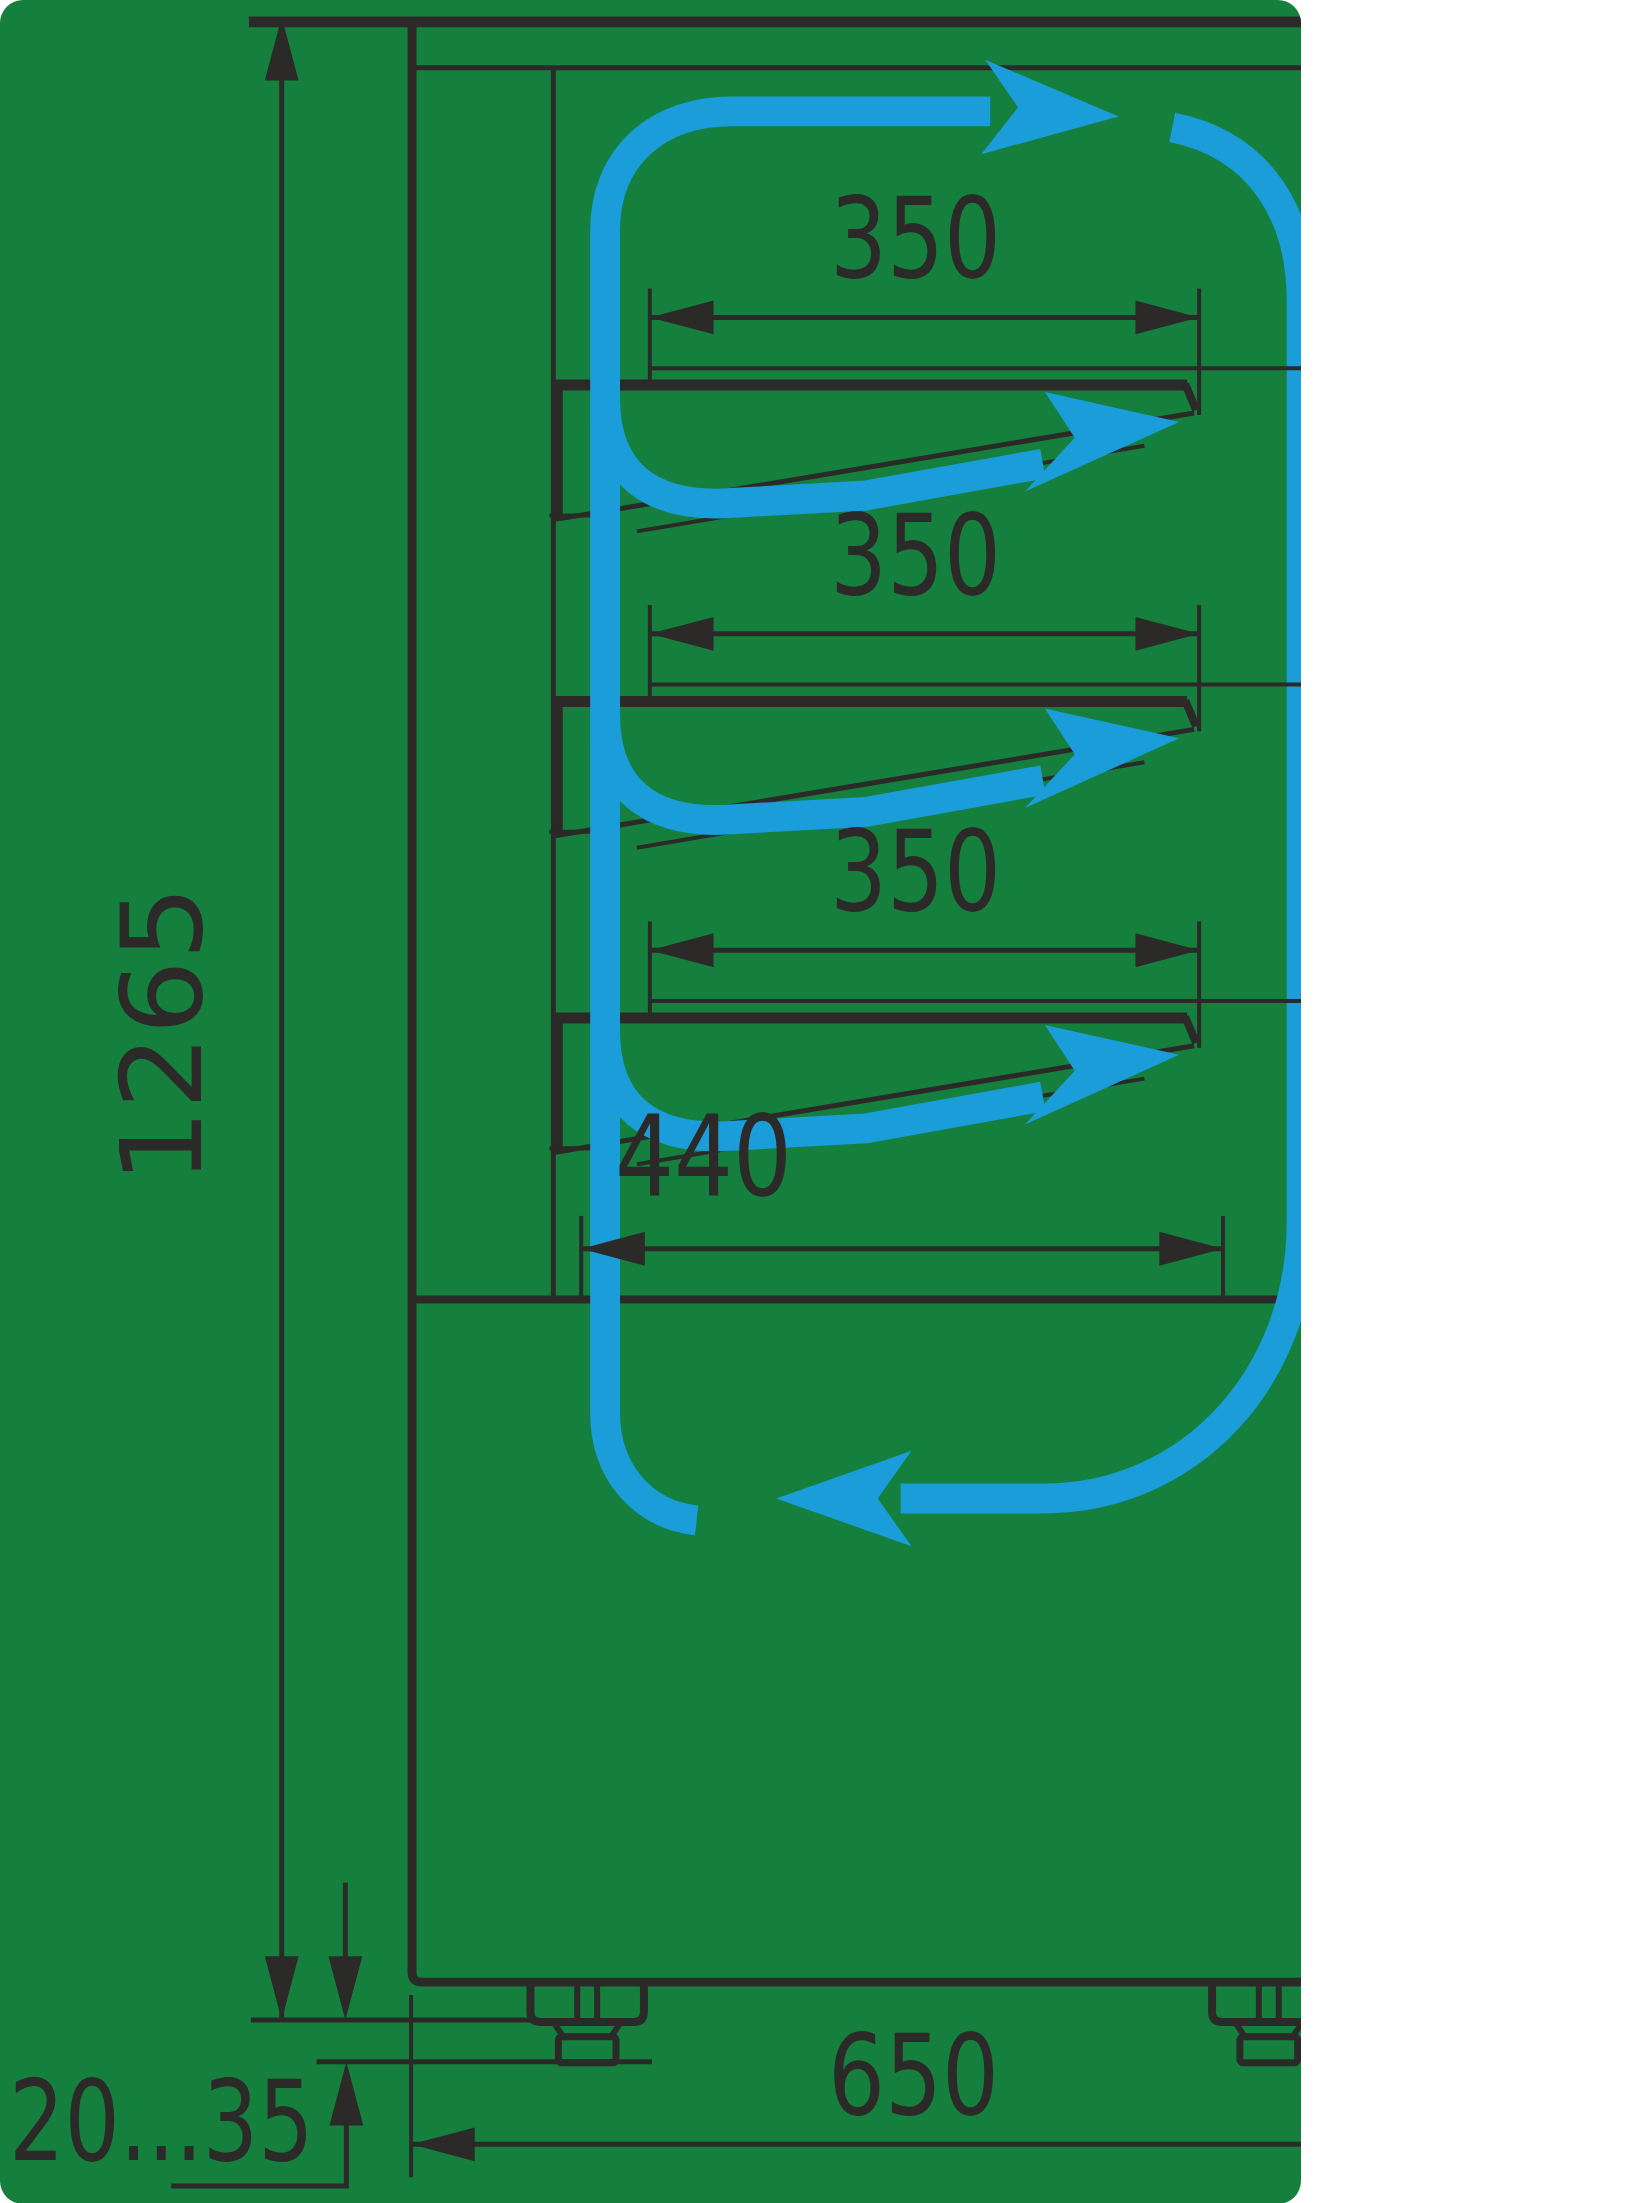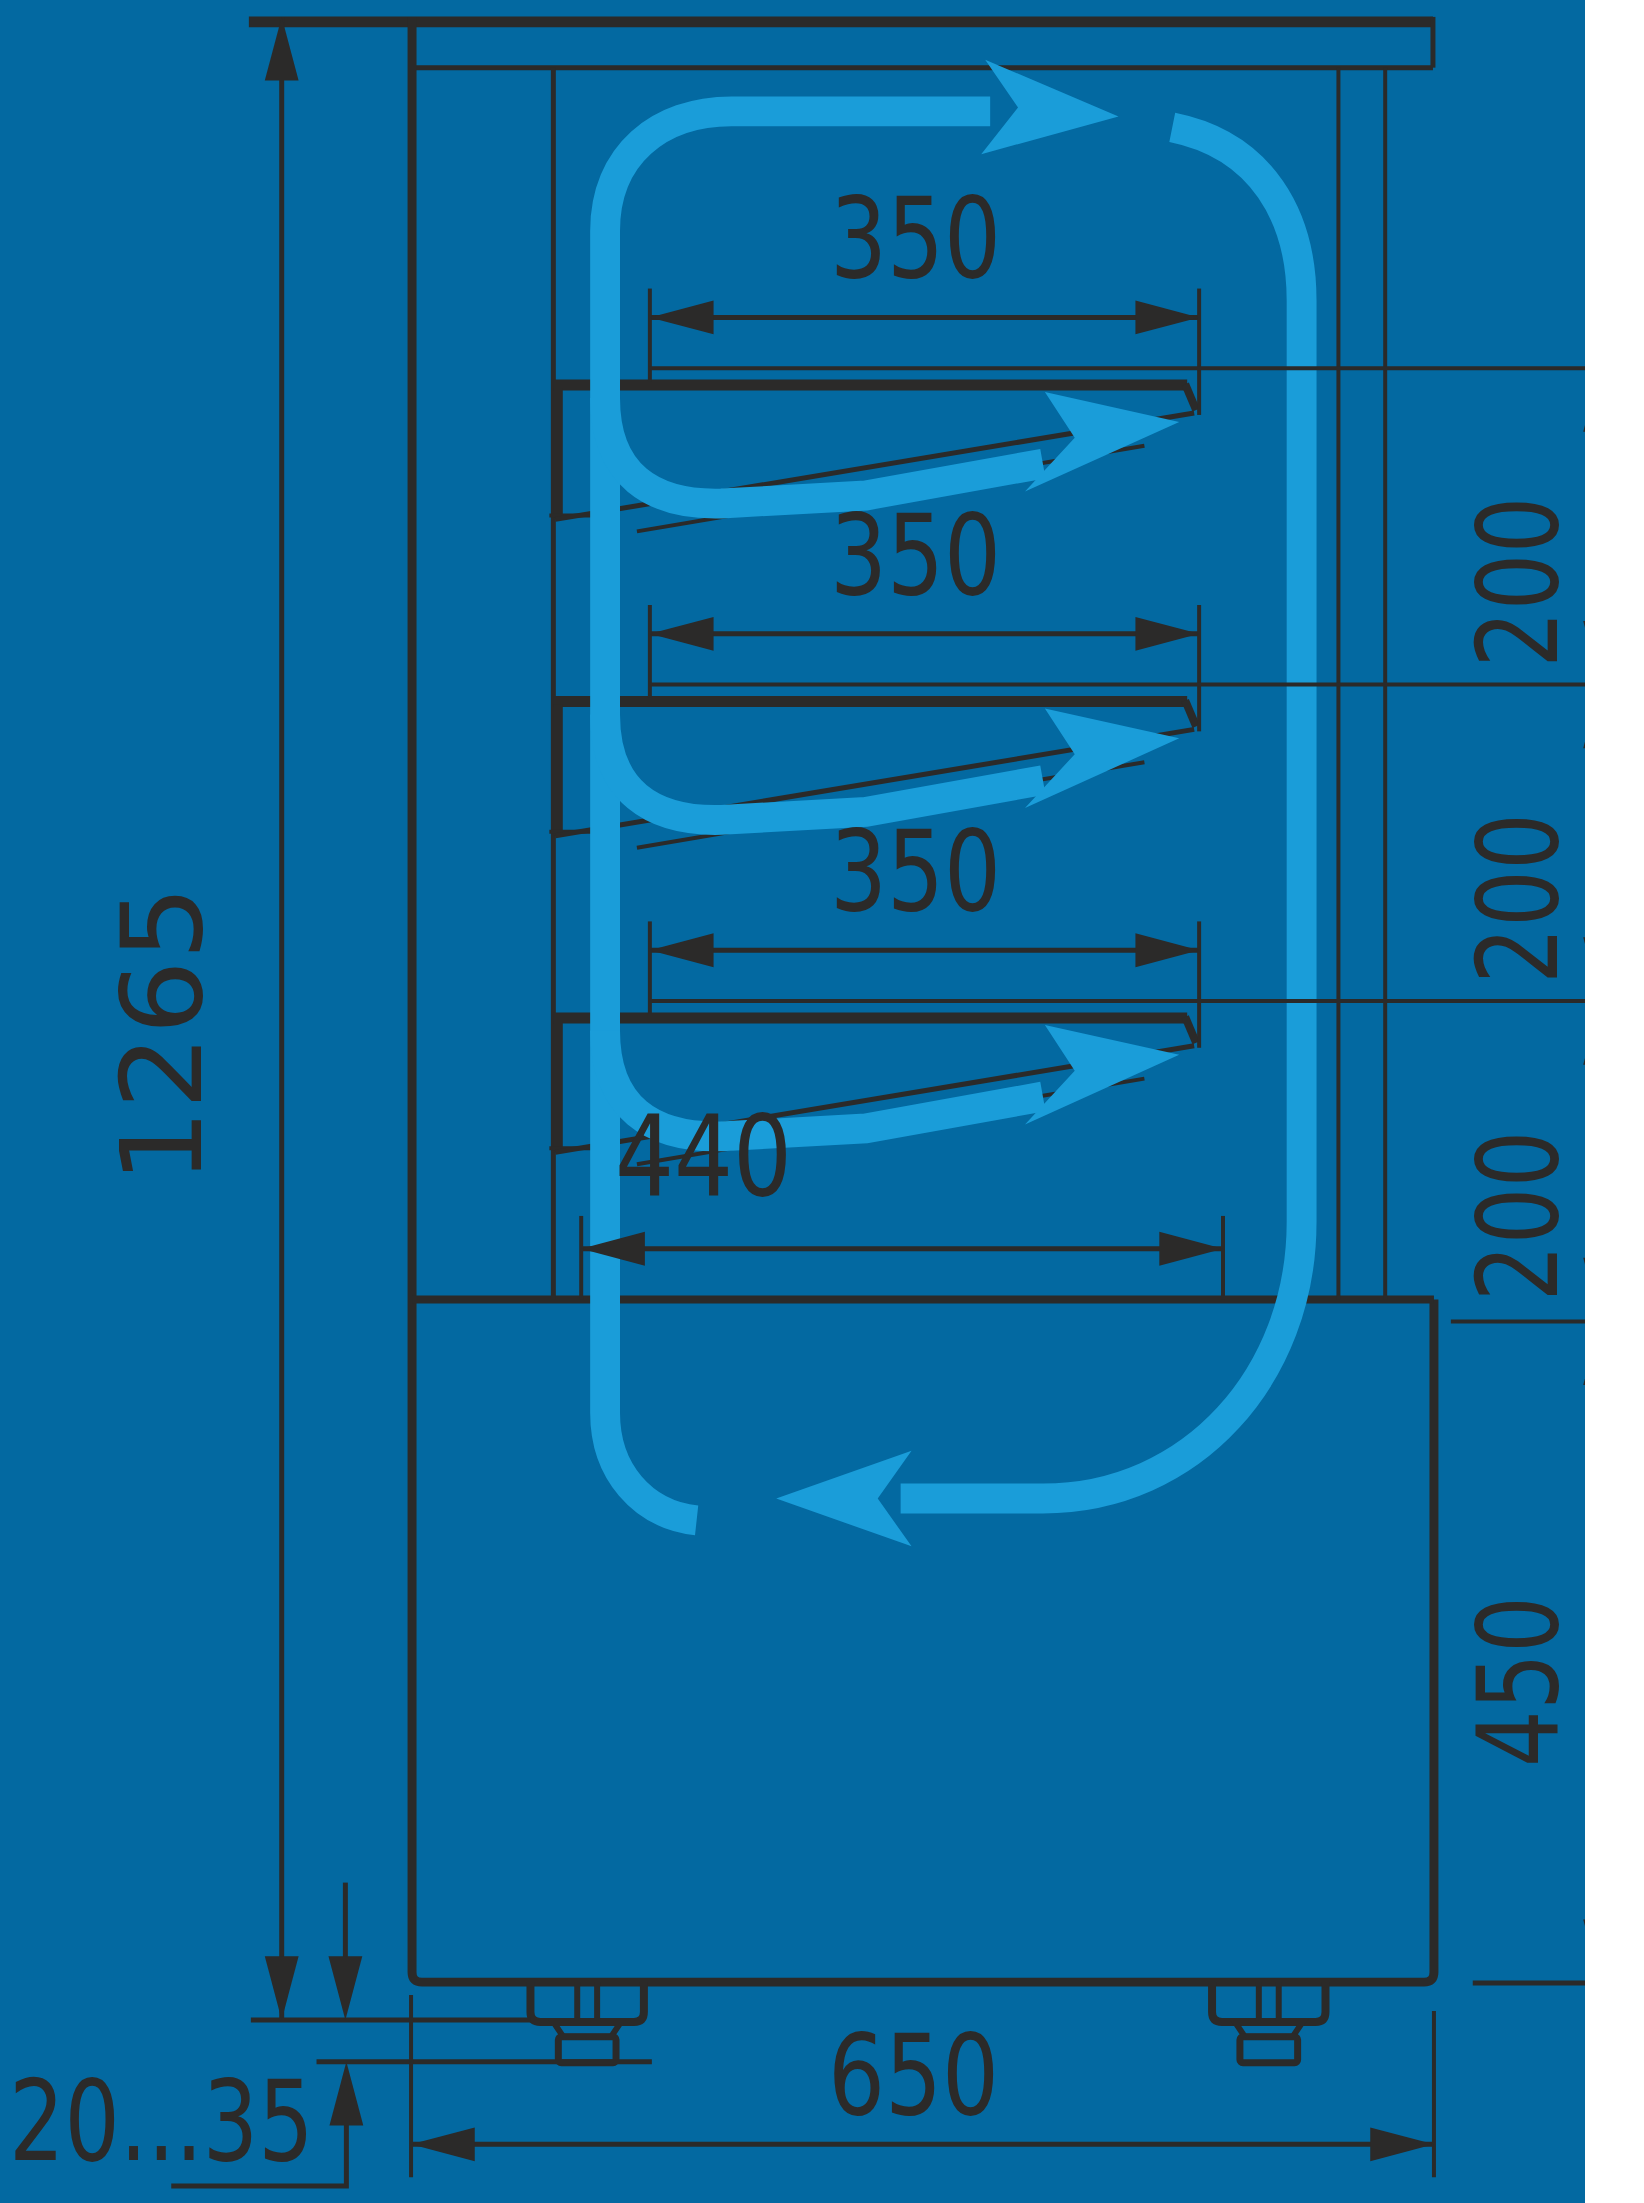--- a/index.html
+++ b/index.html
@@ -1,17 +1,17 @@
 <!DOCTYPE html>
 <html><head>
 <meta charset="utf-8">
 <style>
   html,body{margin:0;padding:0;background:#fff;}
-  .stage{position:relative;width:1585px;height:2204px;background:#0369a1;overflow:hidden;
-         font-family:"DejaVu Sans",sans-serif;}
+  .stage{position:relative;width:1301px;height:2204px;background:#15803d;overflow:hidden;
+         font-family:"DejaVu Sans",sans-serif;border-radius:23px;}
   svg{position:absolute;left:0;top:0;}
   text{fill:#2b2a29;font-family:"DejaVu Sans","Liberation Sans",sans-serif;font-weight:400;}
 </style>
 </head>
 <body>
 
 <div class="stage">
 <svg width="1645" height="2204" viewBox="0 0 1653 2215">
 
   <g stroke="#2b2a29" fill="none">

